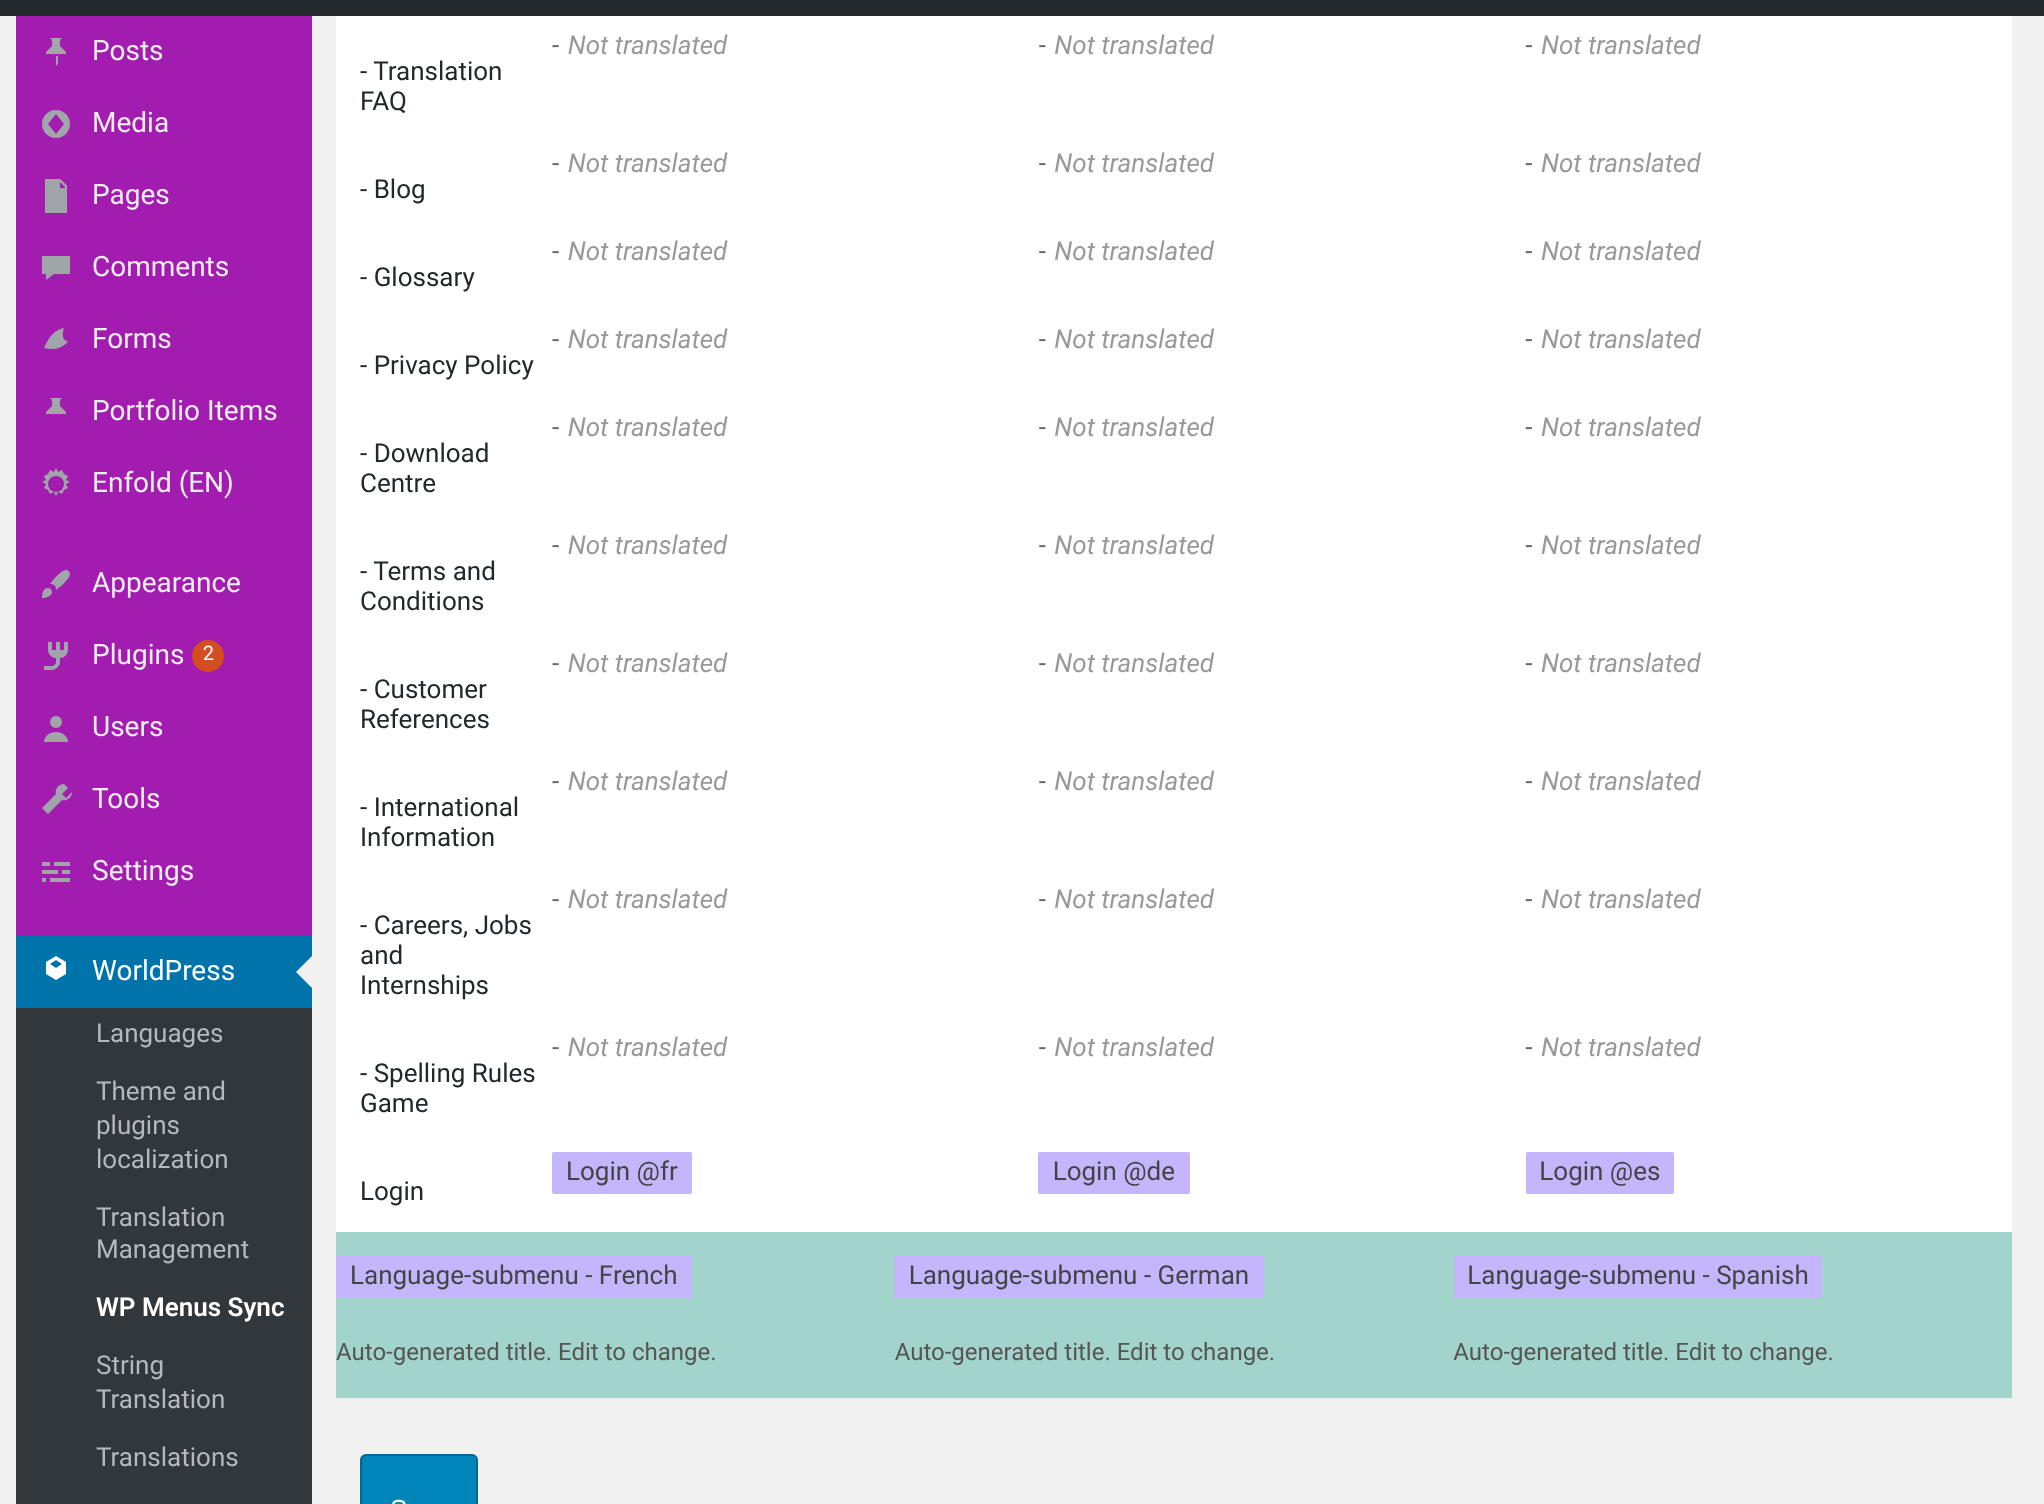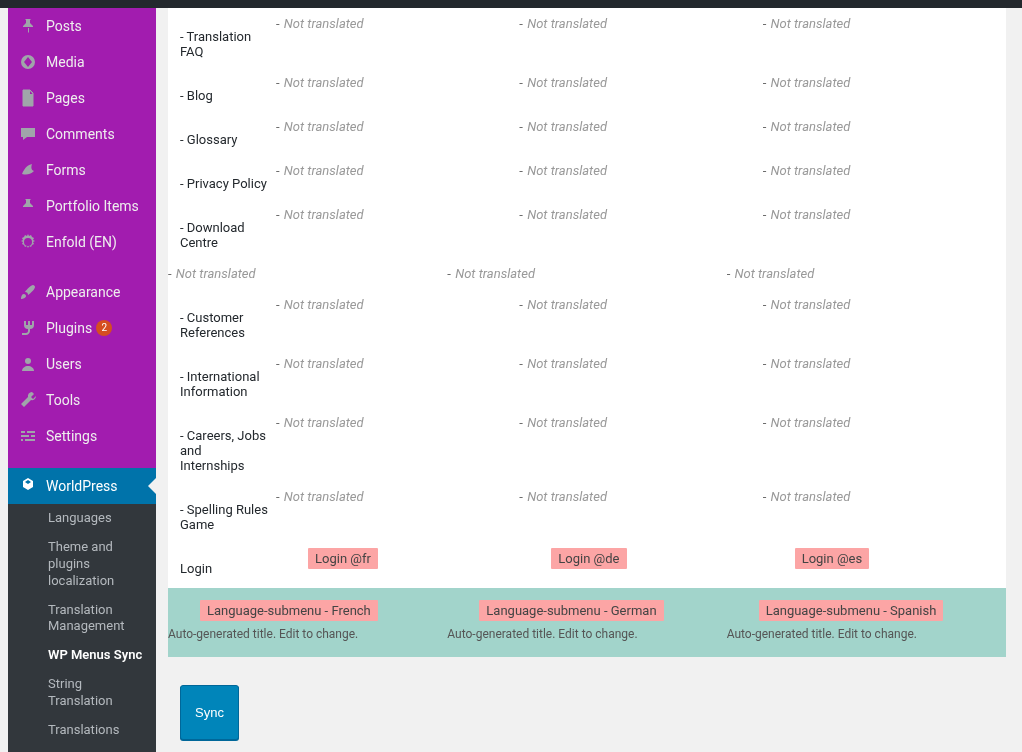--- a/index.html
+++ b/index.html
@@ -15,24 +15,24 @@
 .sub-item { padding: 6px 12px; color: #b4b9be; font-size: 13px; cursor: pointer; line-height: 1.3; margin-left: 28px; }
 .sub-item.current { color: #fff; font-weight: 600; }
 .badge { display: inline-block; background: #d54e21; color: #fff; border-radius: 10px; font-size: 10px; min-width: 16px; height: 16px; line-height: 16px; text-align: center; padding: 0 4px; margin-left: 4px; }
 .content { position: absolute; left: 168px; top: 8px; right: 16px; bottom: 0; background: transparent; }
 .table-wrap { background: #fff; }
 .row { display: flex; align-items: flex-start; padding: 8px 0; }
 .cell1 { width: 108px; padding-left: 12px; padding-right: 8px; color: #23282d; margin-top: 13px; }
 .cell { flex: 1; padding-right: 8px; }
 .dash { color: #666; margin-right: 1px; }
 .nt { color: #999; font-style: italic; }
-.hl { background: #fca5a5; padding: 3px 7px; display: inline-block; border-radius: 1px; margin-left: 32px; }
+.hl { background: #c4b5fd; padding: 3px 7px; display: inline-block; border-radius: 1px; }
 .row.special { background: #a2d4cb; padding: 12px 0 16px; margin-top: 4px; }
 .row.special .cell1 { color: #555; font-weight: 400; }
-.auto { font-size: 12px; color: #555; margin-top: 6px; }
+.auto { font-size: 12px; color: #555; margin-top: 20px; }
 .syncbtn { display: inline-block; background: #0085ba; border: 1px solid #006799; color: #fff; padding: 19px 14px; border-radius: 3px; font-size: 13px; cursor: pointer; margin-left: 12px; margin-top: 28px; box-shadow: 0 1px 0 #006799; }
 .legend { margin-left: 12px; margin-top: 24px; }
 svg { display: block; }
 </style>
 </head>
 <body>
 
 <div class="topbar"></div>
 
 <div class="sidebar">
@@ -195,20 +195,21 @@
           <div class="cell"><span class="dash">- </span><span class="nt">Not translated</span></div>
           <div class="cell"><span class="dash">- </span><span class="nt">Not translated</span></div>
         </div>
         <div class="row">
           <div class="cell1">- Download Centre</div>
           <div class="cell"><span class="dash">- </span><span class="nt">Not translated</span></div>
           <div class="cell"><span class="dash">- </span><span class="nt">Not translated</span></div>
           <div class="cell"><span class="dash">- </span><span class="nt">Not translated</span></div>
         </div>
         <div class="row">
+          <div class="cell1">- Terms and Conditions</div>
           <div class="cell"><span class="dash">- </span><span class="nt">Not translated</span></div>
           <div class="cell"><span class="dash">- </span><span class="nt">Not translated</span></div>
           <div class="cell"><span class="dash">- </span><span class="nt">Not translated</span></div>
         </div>
         <div class="row">
           <div class="cell1">- Customer References</div>
           <div class="cell"><span class="dash">- </span><span class="nt">Not translated</span></div>
           <div class="cell"><span class="dash">- </span><span class="nt">Not translated</span></div>
           <div class="cell"><span class="dash">- </span><span class="nt">Not translated</span></div>
         </div>

